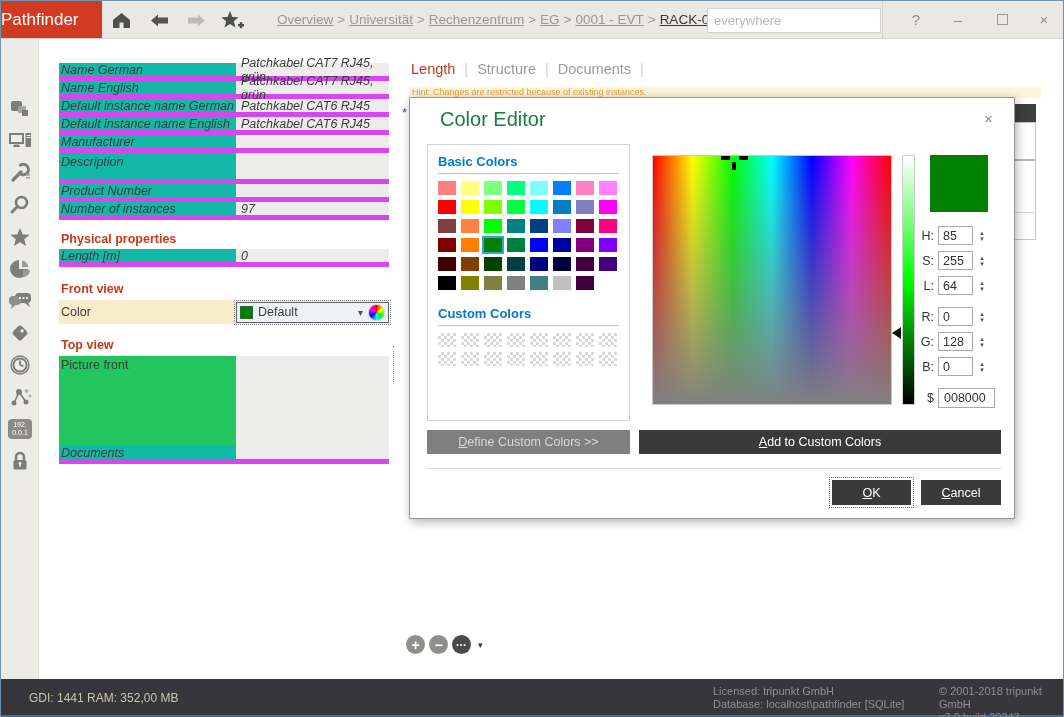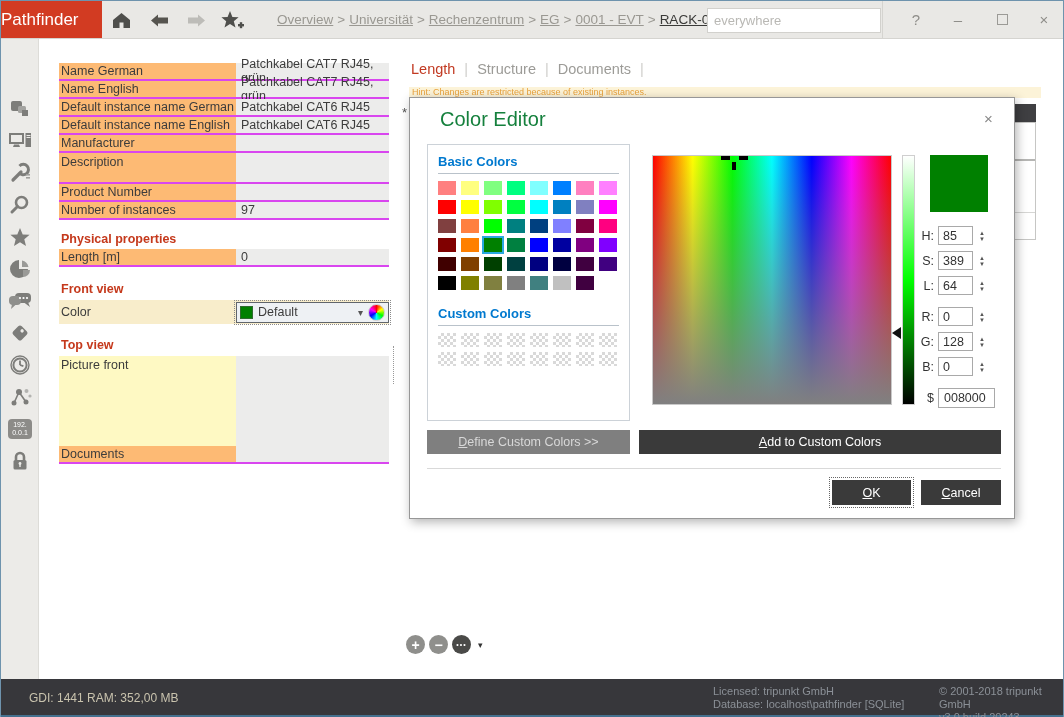--- a/index.html
+++ b/index.html
@@ -32,36 +32,36 @@
   
   .sidebar { position:absolute; left:0; top:38px; width:38px; height:640px; background:#ecebe8;
              border-right:1px solid #dddcd8; }
   .side-ico { position:absolute; left:0; width:38px; height:26px; display:flex;
               align-items:center; justify-content:center; }
   .ip-badge { background:#8c8b88; border-radius:4px; width:24px; height:20px; color:#fff;
               font-size:7px; line-height:8px; text-align:center; padding-top:2px; }
 
   
   .form { position:absolute; left:58px; top:62px; width:330px; font-size:12.5px; color:#3c3c3c; }
-  .form-row { display:flex; height:18px; border-bottom:2px solid #d946ef; background:#fdba74; align-items:center;}
+  .form-row { display:flex; height:18px; border-bottom:5px solid #d946ef; background:#14b8a6; align-items:center;font-style:italic;}
   #form-fields .form-row:nth-child(6) { height:31px; align-items:flex-start; }
   #form-fields .form-row:nth-child(6) .lbl { padding-top:2px; }
   .form-row .lbl { width:177px; padding-left:2px; }
   .form-row .val { flex:1; background:#ececeb; height:100%; display:flex; align-items:center; padding-left:5px;}
   .sec-head { margin-top:12px; height:17px; color:#c5391c; font-weight:bold; padding-left:2px; }
   .color-row { display:flex; height:24px; background:#f8edcb; align-items:center; margin-top:1px;}
   .color-row .lbl { width:177px; padding-left:2px; }
   .color-dd { flex:1; height:21px; background:#eef1f4; border:1px solid #60656b;
               outline:1px dotted #8a8a8a; outline-offset:1px; display:flex; align-items:center;
               gap:5px; padding:0 3px; cursor:default;}
   .dd-swatch { width:13px; height:13px; border:1px solid #2f6b2f; }
   .dd-caret { margin-left:auto; color:#555; font-size:10px; }
   .wheel { width:17px; height:17px; border-radius:50%;
            background:conic-gradient(#f00,#ff0,#0f0,#0ff,#00f,#f0f,#f00); border:1px solid #ccc;}
-  .pic-row { display:flex; height:90px; background:#fef9c3; margin-top:1px;}
+  .pic-row { display:flex; height:90px; background:#22c55e; margin-top:1px;}
   .pic-row .lbl { width:177px; padding-left:2px; padding-top:2px;}
   .pic-row .val { flex:1; background:#ececeb; }
   .splitter { position:absolute; left:392px; top:345px; height:38px; width:0; border-left:1px dotted #999; }
 
   
   .tabs { position:absolute; left:410px; top:60px; font-size:14.5px; color:#9c9b97; }
   .tab { cursor:default; }
   .tab.active { color:#c23a22; }
   .tab-sep { color:#cfcecb; margin:0 9px; }
   .hint { position:absolute; left:408px; top:86px; width:632px; height:11px; background:#fcf3d8;
@@ -467,21 +467,21 @@
         <div class="spin-row" style="left: 492px; top: 128px;">
           <span class="spin-label">H:</span>
           <span class="spin-box">85</span>
           <span class="spin-arrows">
             <span>▲</span>
             <span>▼</span>
           </span>
         </div>
         <div class="spin-row" style="left: 492px; top: 153px;">
           <span class="spin-label">S:</span>
-          <span class="spin-box">389</span>
+          <span class="spin-box">255</span>
           <span class="spin-arrows">
             <span>▲</span>
             <span>▼</span>
           </span>
         </div>
         <div class="spin-row" style="left: 492px; top: 178px;">
           <span class="spin-label">L:</span>
           <span class="spin-box">64</span>
           <span class="spin-arrows">
             <span>▲</span>

